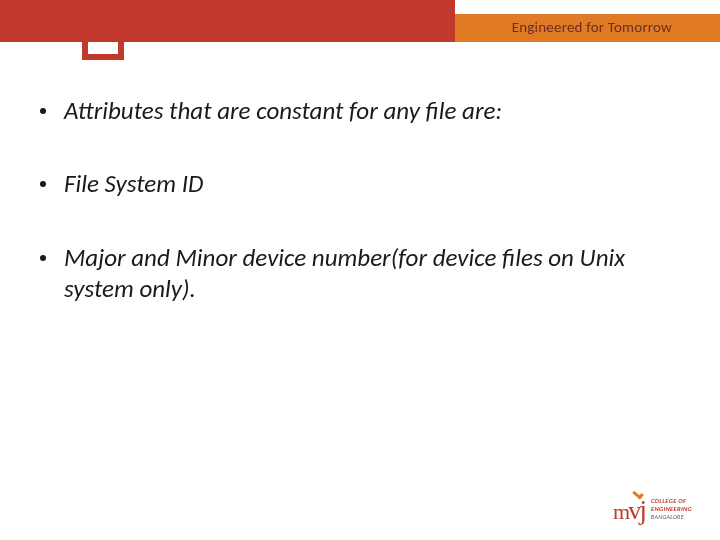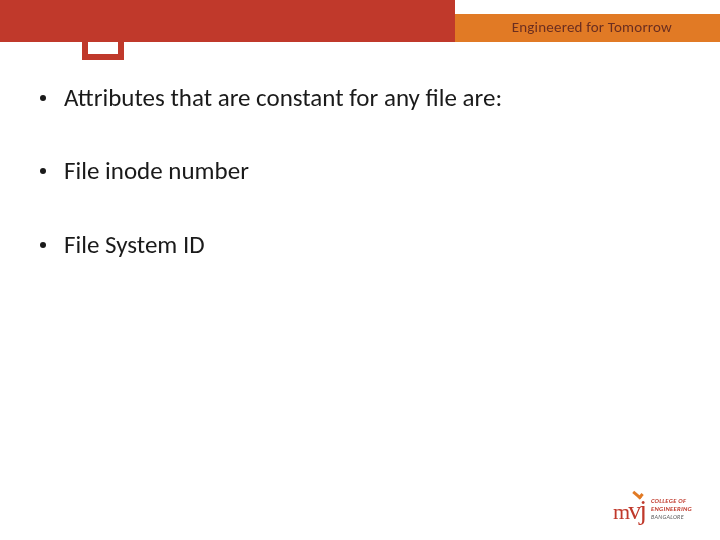--- a/index.html
+++ b/index.html
@@ -40,23 +40,24 @@
   .tagline {
     position: absolute;
     top: 18px;
     right: 48px;
     font-size: 15px;
     color: #6b2e20;
     letter-spacing: 0.2px;
   }
   .content {
     position: absolute;
-    top: 82px;
+    top: 95px;
     left: 40px;
     width: 640px;
+    font-style: italic;
   }
   .bullet-item {
     display: flex;
     align-items: flex-start;
     margin-bottom: 42px;
     font-size: 25px;
     color: #1a1a1a;
     line-height: 1.25;
   }
   .bullet-item .dot {
@@ -119,25 +120,25 @@
 <div class="notch"></div>
 <div class="tagline">Engineered for Tomorrow</div>
 
 <div class="content">
   <div class="bullet-item">
     <div class="dot"></div>
     <div class="text">Attributes that are constant for any file are:</div>
   </div>
   <div class="bullet-item">
     <div class="dot"></div>
-    <div class="text">File inode number</div>
+    <div class="text">File System ID</div>
   </div>
   <div class="bullet-item">
     <div class="dot"></div>
-    <div class="text">File System ID</div>
+    <div class="text">Major and Minor device number(for device files on Unix system only).</div>
   </div>
 </div>
 
 <div class="logo">
   <div class="logo-mark">
     <span class="m">m</span>
       <span class="v"><span>v</span><span class="tick"></span></span>
       <span class="j">j</span>
   </div>
   <div class="logo-text">

